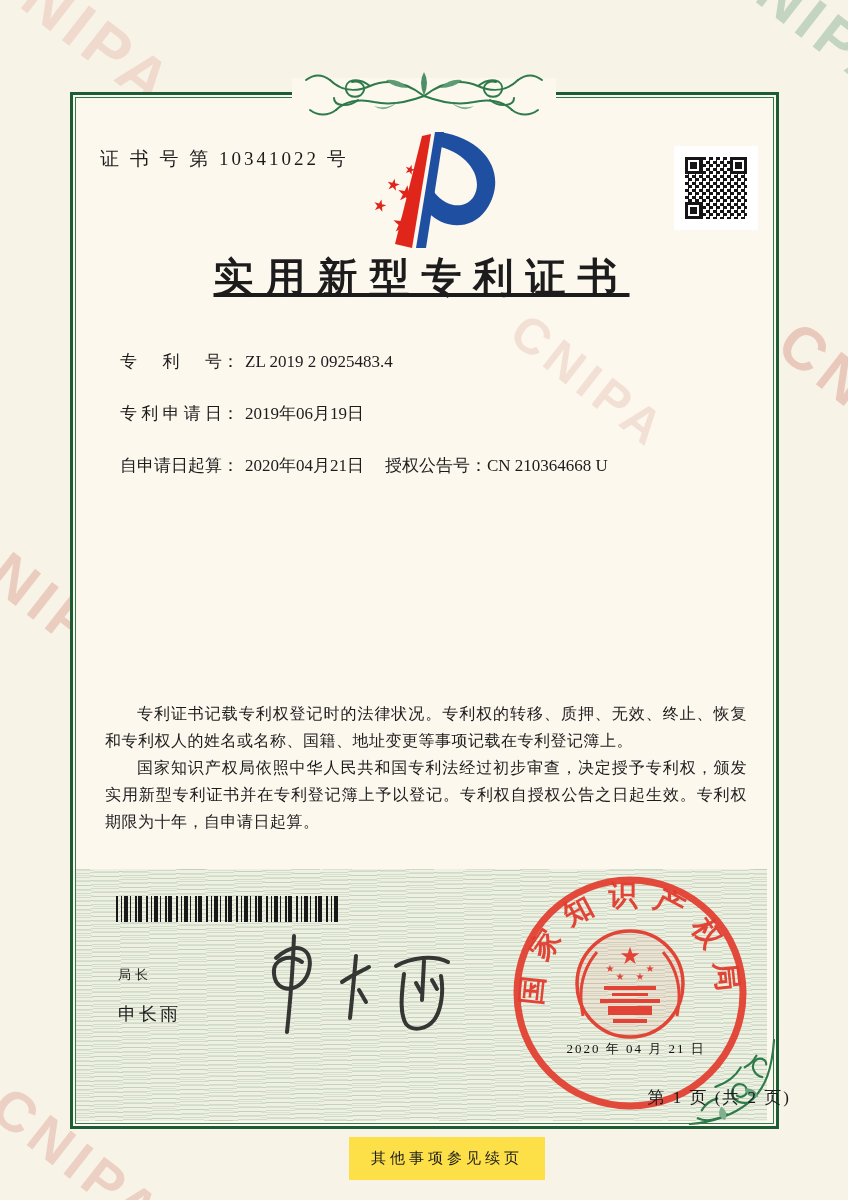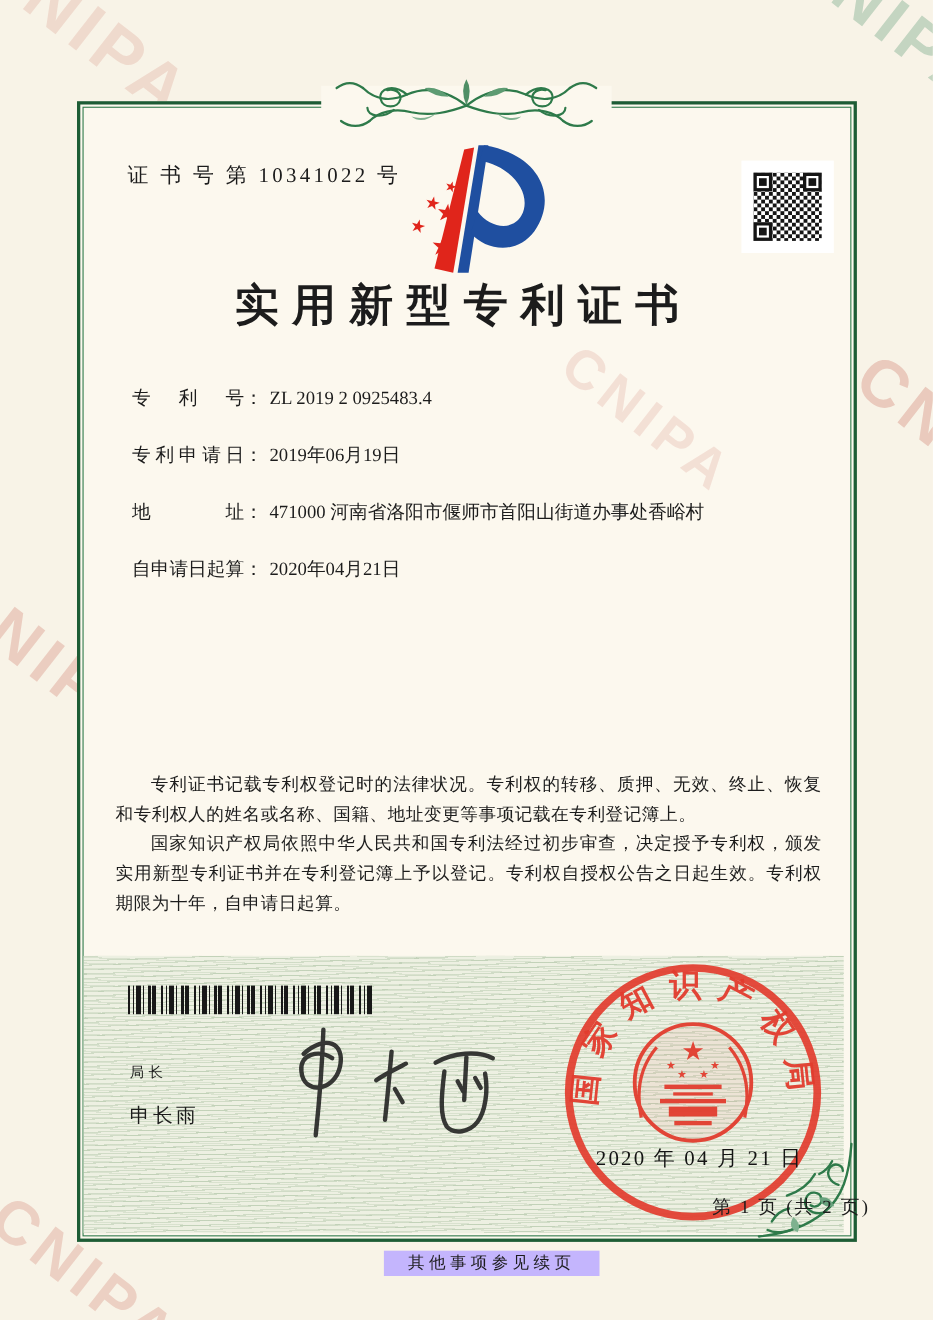--- a/index.html
+++ b/index.html
@@ -22,35 +22,35 @@
   }
   .frame-inner{position:absolute;inset:2px;border:1px solid #2e7a4a;}
   .band{
     position:absolute;left:76px;top:869px;width:691px;height:252px;
     background-color:#edf0e2;
     background-image:
       repeating-linear-gradient(178deg, rgba(146,176,138,.32) 0 1px, rgba(146,176,138,0) 1px 4px),
       repeating-linear-gradient(182deg, rgba(146,176,138,.22) 0 1px, rgba(146,176,138,0) 1px 5px);
   }
   
-  .cert-no{position:absolute;left:116px;top:146px;font-size:19px;letter-spacing:3px;}
+  .cert-no{position:absolute;left:100px;top:146px;font-size:19px;letter-spacing:3px;}
   .logo{position:absolute;left:338px;top:126px;width:162px;height:128px;}
   .qr{position:absolute;left:674px;top:146px;width:84px;height:84px;background:#fff;padding:0;}
   .qr-grid{
     position:absolute;inset:11px;
     background:
       repeating-conic-gradient(#151515 0% 25%, #ffffff 0% 50%);
     background-size:7px 7px;
   }
   .finder{position:absolute;width:17px;height:17px;border:3px solid #151515;background:#fff;box-sizing:border-box;}
   .finder::after{content:"";position:absolute;inset:2px;background:#151515;}
   .f-tl{left:0;top:0;} .f-tr{right:0;top:0;} .f-bl{left:0;bottom:0;}
   .title{
     position:absolute;left:70px;top:250px;width:703px;text-align:center;
-    font-size:40px;font-weight:600;letter-spacing:12px;
+    font-size:40px;font-weight:600;letter-spacing:12px;text-decoration:underline;
   }
   
   .fields{position:absolute;left:120px;top:350px;width:620px;font-size:17px;}
   .f-row{height:24px;line-height:24px;margin-bottom:28px;white-space:nowrap;position:relative;}
   .f-label{display:inline-block;width:102px;text-align:justify;text-align-last:justify;vertical-align:top;}
   .f-colon{display:inline-block;margin-right:6px;}
   .grant2{position:absolute;left:265px;top:0;}
   
   .paras{position:absolute;left:105px;top:700px;width:642px;font-size:16px;line-height:27px;
          text-align:justify;letter-spacing:.5px;}
@@ -64,26 +64,26 @@
       #181818 8px 12px, rgba(0,0,0,0) 12px 14px,
       #181818 14px 15px, rgba(0,0,0,0) 15px 19px,
       #181818 19px 21px, rgba(0,0,0,0) 21px 22px,
       #181818 22px 26px, rgba(0,0,0,0) 26px 30px);
   }
   .signer-title{position:absolute;left:118px;top:966px;font-size:13px;letter-spacing:4px;}
   .signer-name{position:absolute;left:118px;top:1002px;font-size:18px;letter-spacing:3px;text-align:right;}
   .signature{position:absolute;left:238px;top:928px;width:235px;height:112px;}
   .seal{position:absolute;left:505px;top:868px;width:250px;height:250px;}
   .seal-date{position:absolute;left:520px;top:1040px;width:232px;text-align:center;
-             font-size:19px;letter-spacing:2px;color:#141414;}
+             font-size:13px;letter-spacing:2px;color:#141414;}
   .page-num{position:absolute;left:88px;top:1086px;width:703px;text-align:right;
             font-size:17px;letter-spacing:2px;}
   .footer-note{
     position:absolute;left:447px;top:1137px;transform:translateX(-50%);
-    background:#c4b5fd;padding:2px 22px;font-size:15px;letter-spacing:4px;white-space:nowrap;
+    background:#fde047;padding:12px 22px;font-size:15px;letter-spacing:4px;white-space:nowrap;
   }
   .ornament-top{position:absolute;left:264px;top:62px;width:320px;height:70px;}
   .ornament-corner{position:absolute;left:688px;top:1038px;width:88px;height:88px;}
 </style>
 </head>
 <body>
 
 <div class="wm" style="left:-34px;top:-12px;font-size:64px;color:#dca193;opacity:.30;">CNIPA</div>
 <div class="wm" style="left:704px;top:-16px;font-size:60px;color:#8fb79b;opacity:.50;">CNIPA</div>
 <div class="wm" style="left:764px;top:366px;font-size:60px;color:#dca193;opacity:.50;">CNIPA</div>
@@ -153,24 +153,24 @@
 <div class="title">实用新型专利证书</div>
 
 <div class="fields">
   <div class="f-row">
     <span class="f-label">专利号</span><span class="f-colon">：</span><span>ZL 2019 2 0925483.4</span>
   </div>
   <div class="f-row">
     <span class="f-label">专利申请日</span><span class="f-colon">：</span><span>2019年06月19日</span>
   </div>
   <div class="f-row">
-    <span class="f-label">地址</span><span class="f-colon">：</span><span>471000 河南省洛阳市偃师市首阳山街道办事处香峪村</span>
-  </div>
-  <div class="f-row">
     <span class="f-label">自申请日起算</span><span class="f-colon">：</span><span>2020年04月21日</span>
+    <span class="grant2">
+      <span>授权公告号</span><span>：</span><span>CN 210364668 U</span>
+    </span>
   </div>
 </div>
 
 <div class="paras">
   <p>专利证书记载专利权登记时的法律状况。专利权的转移、质押、无效、终止、恢复和专利权人的姓名或名称、国籍、地址变更等事项记载在专利登记簿上。</p>
   <p>国家知识产权局依照中华人民共和国专利法经过初步审查，决定授予专利权，颁发实用新型专利证书并在专利登记簿上予以登记。专利权自授权公告之日起生效。专利权期限为十年，自申请日起算。</p>
 </div>
 
 <div class="barcode"></div>
 

